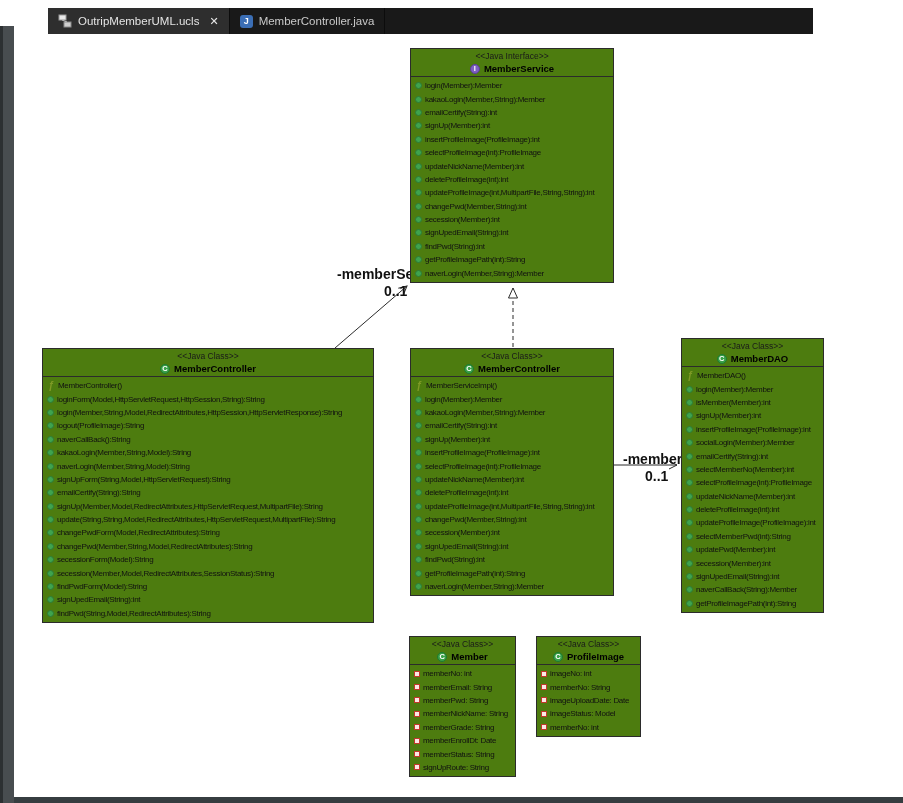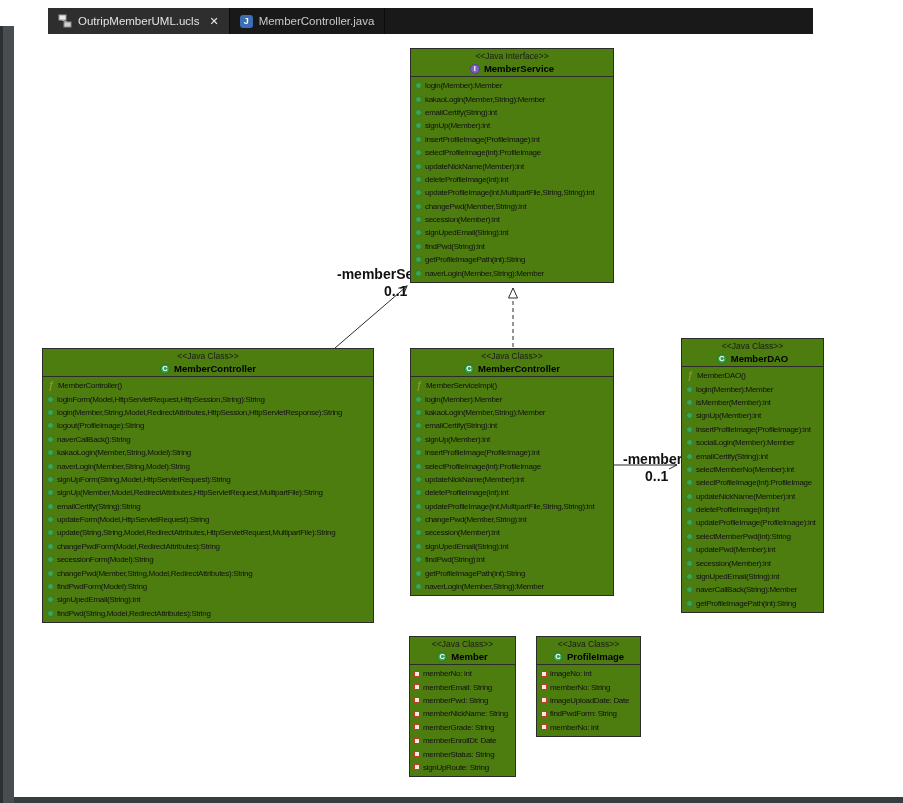--- a/index.html
+++ b/index.html
@@ -227,53 +227,53 @@
         <span class="txt">naverLogin(Member,String,Model):String</span>
       </div>
 
       <div class="member-row">
         <span class="mi icon-method"></span>
         <span class="txt">signUpForm(String,Model,HttpServletRequest):String</span>
       </div>
 
       <div class="member-row">
         <span class="mi icon-method"></span>
+        <span class="txt">emailCertify(String):String</span>
+      </div>
+
+      <div class="member-row">
+        <span class="mi icon-method"></span>
         <span class="txt">signUp(Member,Model,RedirectAttributes,HttpServletRequest,MultipartFile):String</span>
       </div>
 
-      <div class="member-row">
-        <span class="mi icon-method"></span>
-        <span class="txt">emailCertify(String):String</span>
-      </div>
-
-      <div class="member-row">
-        <span class="mi icon-method"></span>
-        <span class="txt">updateForm(Model,HttpServletRequest):String</span>
-      </div>
 
       <div class="member-row">
         <span class="mi icon-method"></span>
         <span class="txt">update(String,String,Model,RedirectAttributes,HttpServletRequest,MultipartFile):String</span>
       </div>
 
       <div class="member-row">
         <span class="mi icon-method"></span>
         <span class="txt">changePwdForm(Model,RedirectAttributes):String</span>
       </div>
 
       <div class="member-row">
         <span class="mi icon-method"></span>
+        <span class="txt">changePwd(Member,String,Model,RedirectAttributes):String</span>
+      </div>
+
+      <div class="member-row">
+        <span class="mi icon-method"></span>
         <span class="txt">secessionForm(Model):String</span>
       </div>
 
       <div class="member-row">
         <span class="mi icon-method"></span>
-        <span class="txt">changePwd(Member,String,Model,RedirectAttributes):String</span>
-      </div>
-
+        <span class="txt">secession(Member,Model,RedirectAttributes,SessionStatus):String</span>
+      </div>
 
       <div class="member-row">
         <span class="mi icon-method"></span>
         <span class="txt">findPwdForm(Model):String</span>
       </div>
 
       <div class="member-row">
         <span class="mi icon-method"></span>
         <span class="txt">signUpedEmail(String):int</span>
       </div>
@@ -551,21 +551,21 @@
         <span class="txt">memberNo: String</span>
       </div>
 
       <div class="member-row">
         <span class="mi icon-field"></span>
         <span class="txt">imageUploadDate: Date</span>
       </div>
 
       <div class="member-row">
         <span class="mi icon-field"></span>
-        <span class="txt">findPwdForm: String</span>
+        <span class="txt">imageStatus: Model</span>
       </div>
 
       <div class="member-row">
         <span class="mi icon-field"></span>
         <span class="txt">memberNo: int</span>
       </div>
     </div>
 </div>
 
 </body></html>

